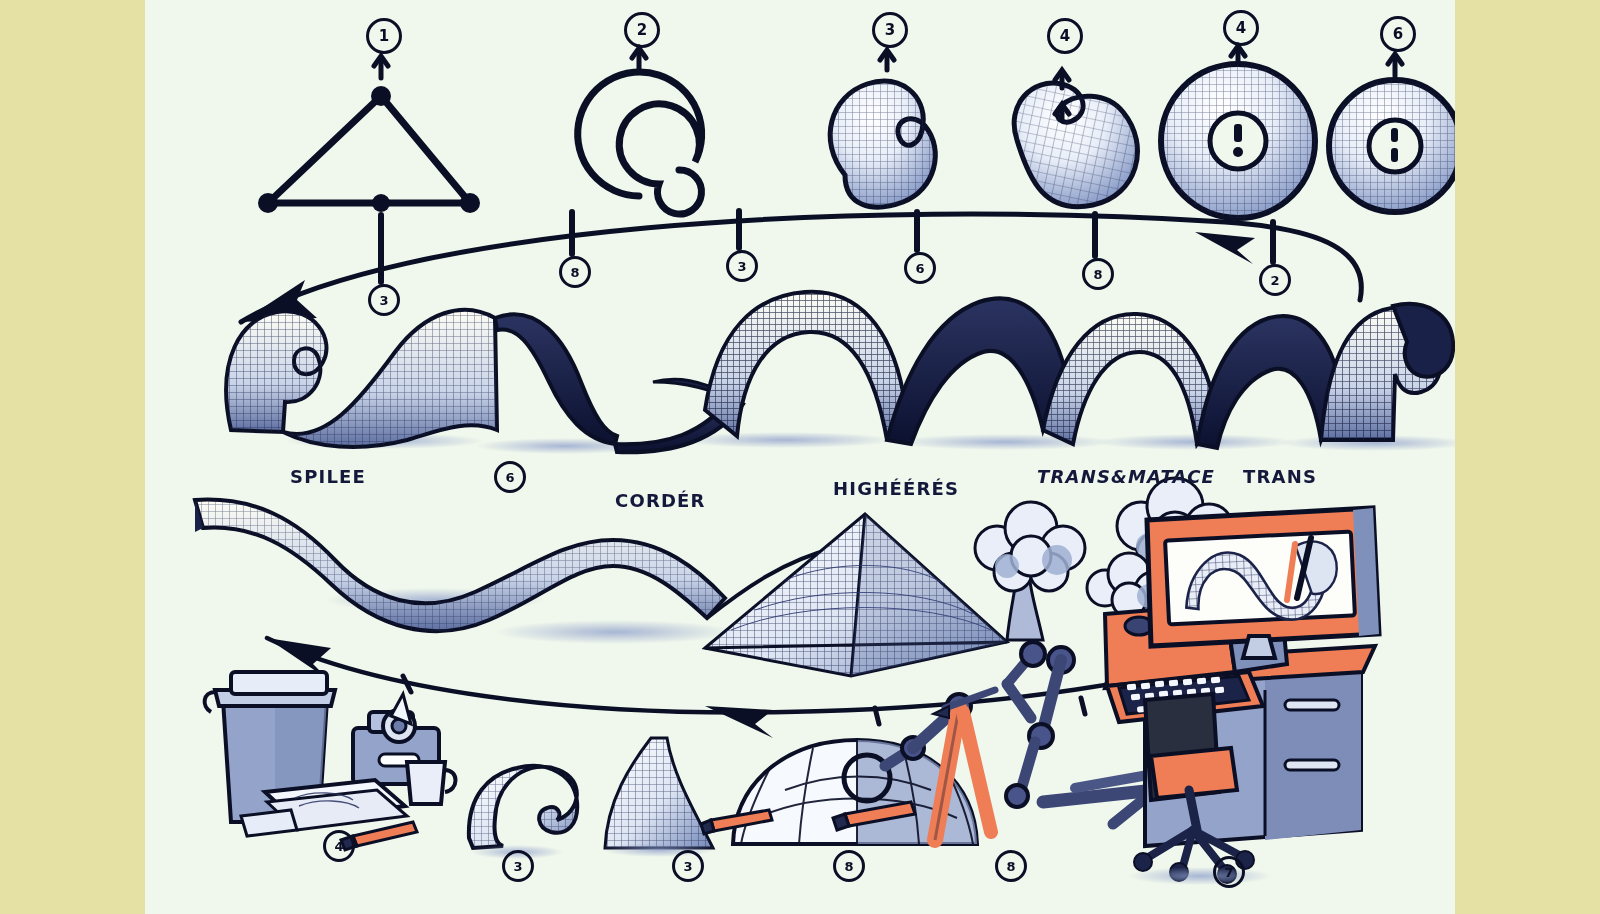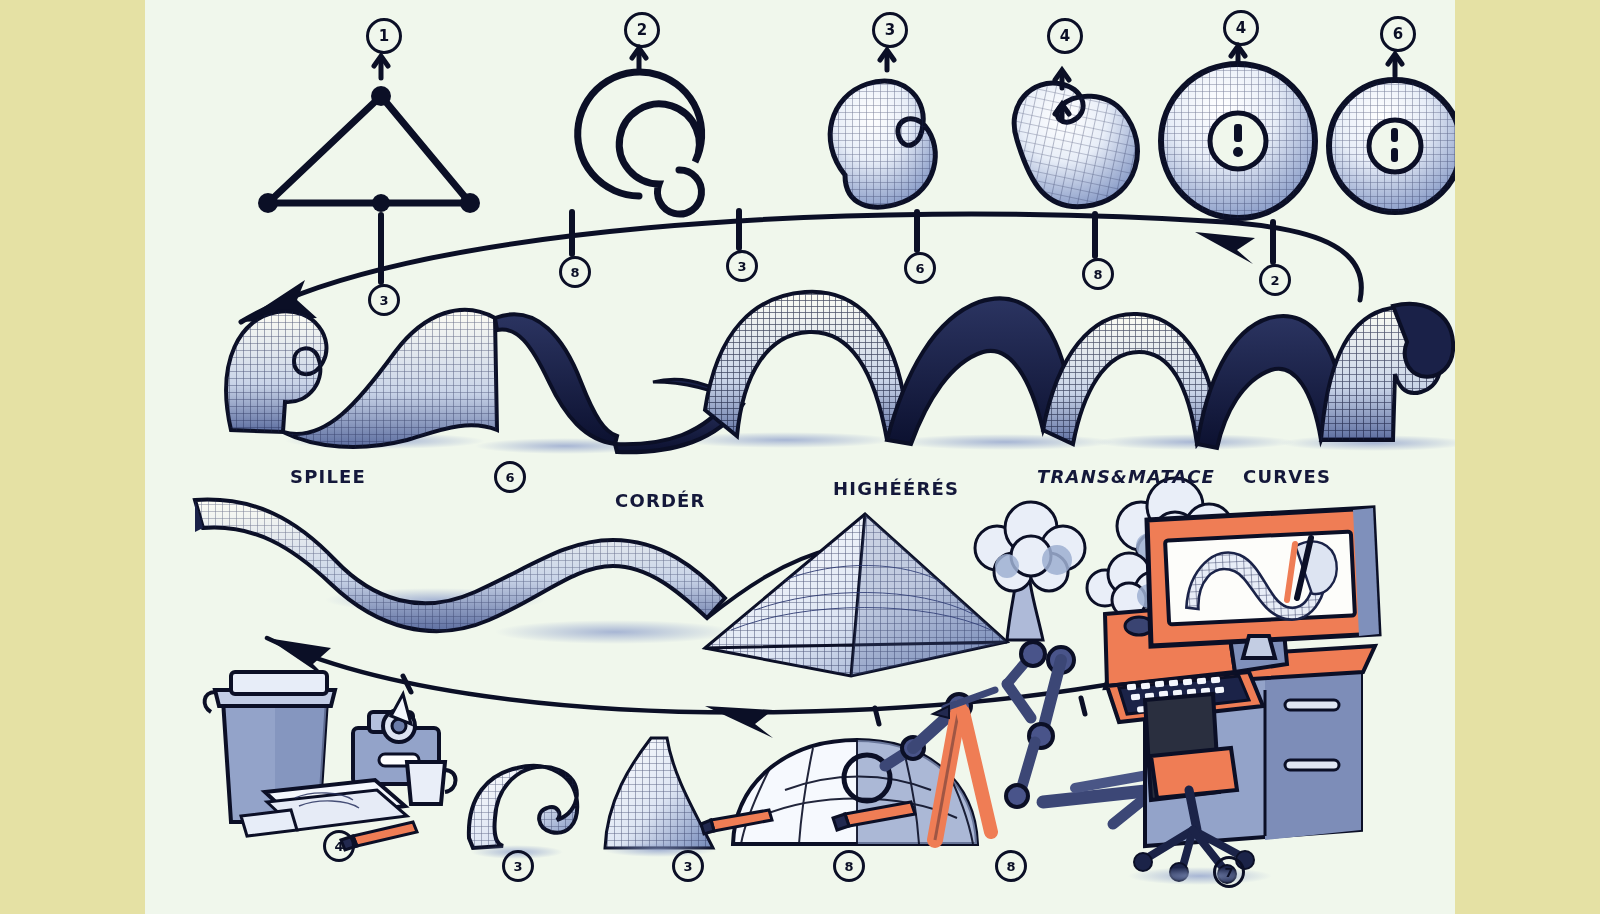--- a/index.html
+++ b/index.html
@@ -523,21 +523,21 @@
         <span>2</span>
       </div>
 
     <div class="lbl" style="left:133px;top:466px;"><span>SPILEE</span></div>
     <div class="cnum sm" style="left:349px;top:461px;">
         <span>6</span>
       </div>
     <div class="lbl" style="left:458px;top:490px;"><span>CORDÉR</span></div>
     <div class="lbl" style="left:676px;top:478px;"><span>HIGHÉÉRÉS</span></div>
     <div class="lbl" style="left:880px;top:466px;font-style:italic;"><span>TRANS&amp;MATACE</span></div>
-    <div class="lbl" style="left:1086px;top:466px;"><span>CURVES</span></div>
+    <div class="lbl" style="left:1086px;top:466px;"><span>TRANS</span></div>
 
     <div class="cnum sm" style="left:178px;top:830px;">
         <span>4</span>
       </div>
     <div class="cnum sm" style="left:357px;top:850px;">
         <span>3</span>
       </div>
     <div class="cnum sm" style="left:527px;top:850px;">
         <span>3</span>
       </div>

